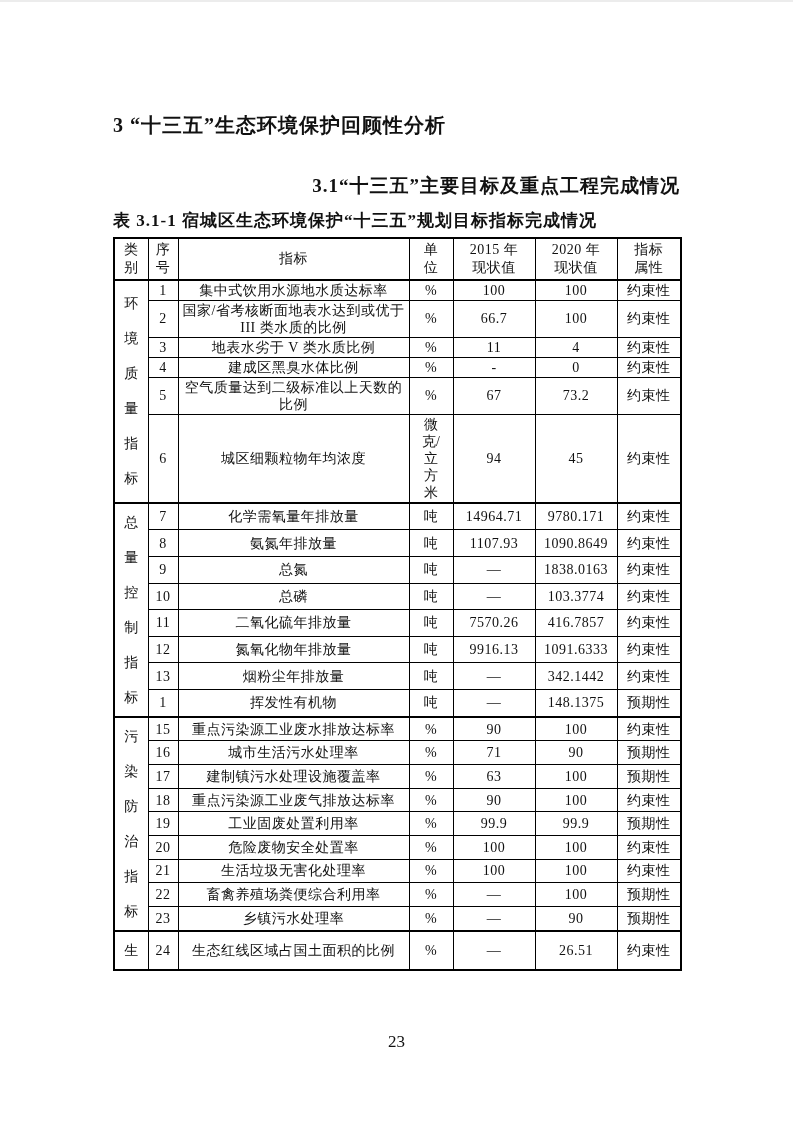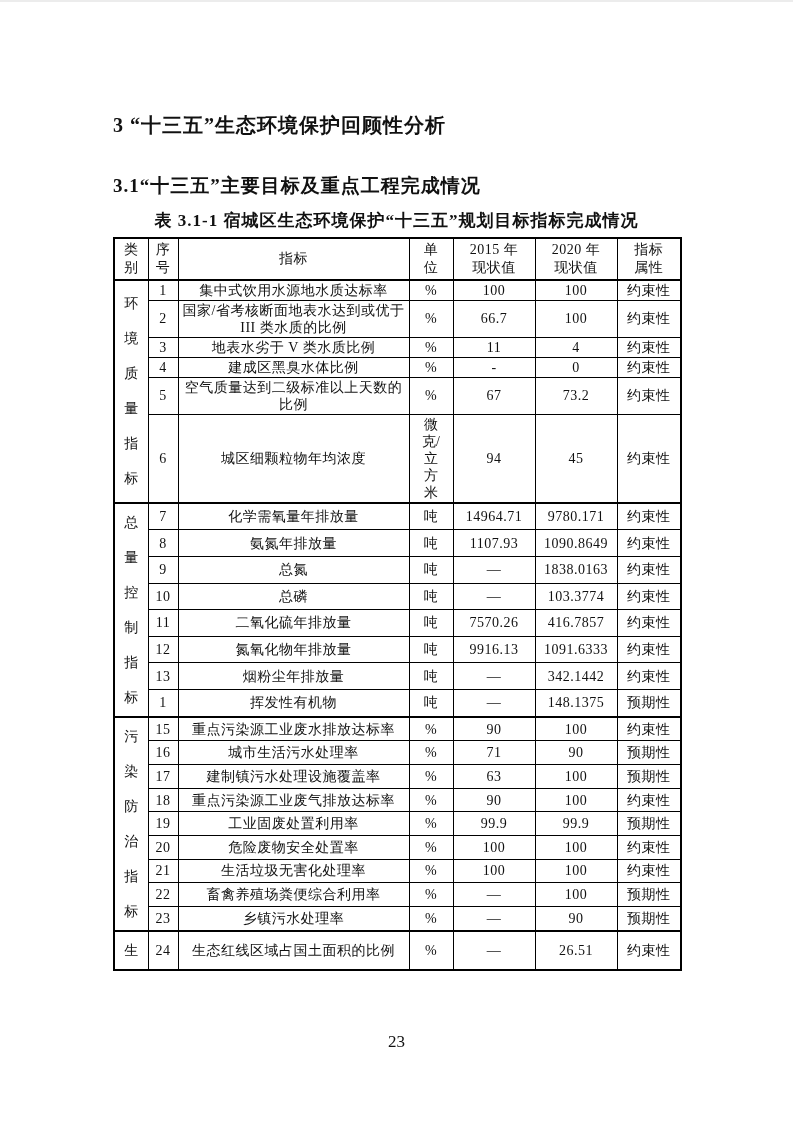--- a/index.html
+++ b/index.html
@@ -21,32 +21,33 @@
     font-weight: bold;
     letter-spacing: 1px;
     line-height: 1.3;
   }
   h2.sub-heading {
     margin: 36px 0 0 0;
     font-size: 19px;
     font-weight: bold;
     letter-spacing: 1px;
     line-height: 1.3;
+    text-align: right;
   }
   p.body-para {
     margin: 26px 0 0 0;
     font-size: 17px;
     line-height: 39px;
     letter-spacing: 2.2px;
     text-align: justify;
     text-indent: 2em;
   }
   .tbl-title {
     margin: 10px 0 4px 0;
-    text-align: center;
+    text-align: left;
     font-weight: bold;
     font-size: 17px;
     letter-spacing: 1px;
     line-height: 24px;
   }
   table.ind-table {
     width: 567px;
     table-layout: fixed;
     border-collapse: collapse;
     border: 2px solid #000;

